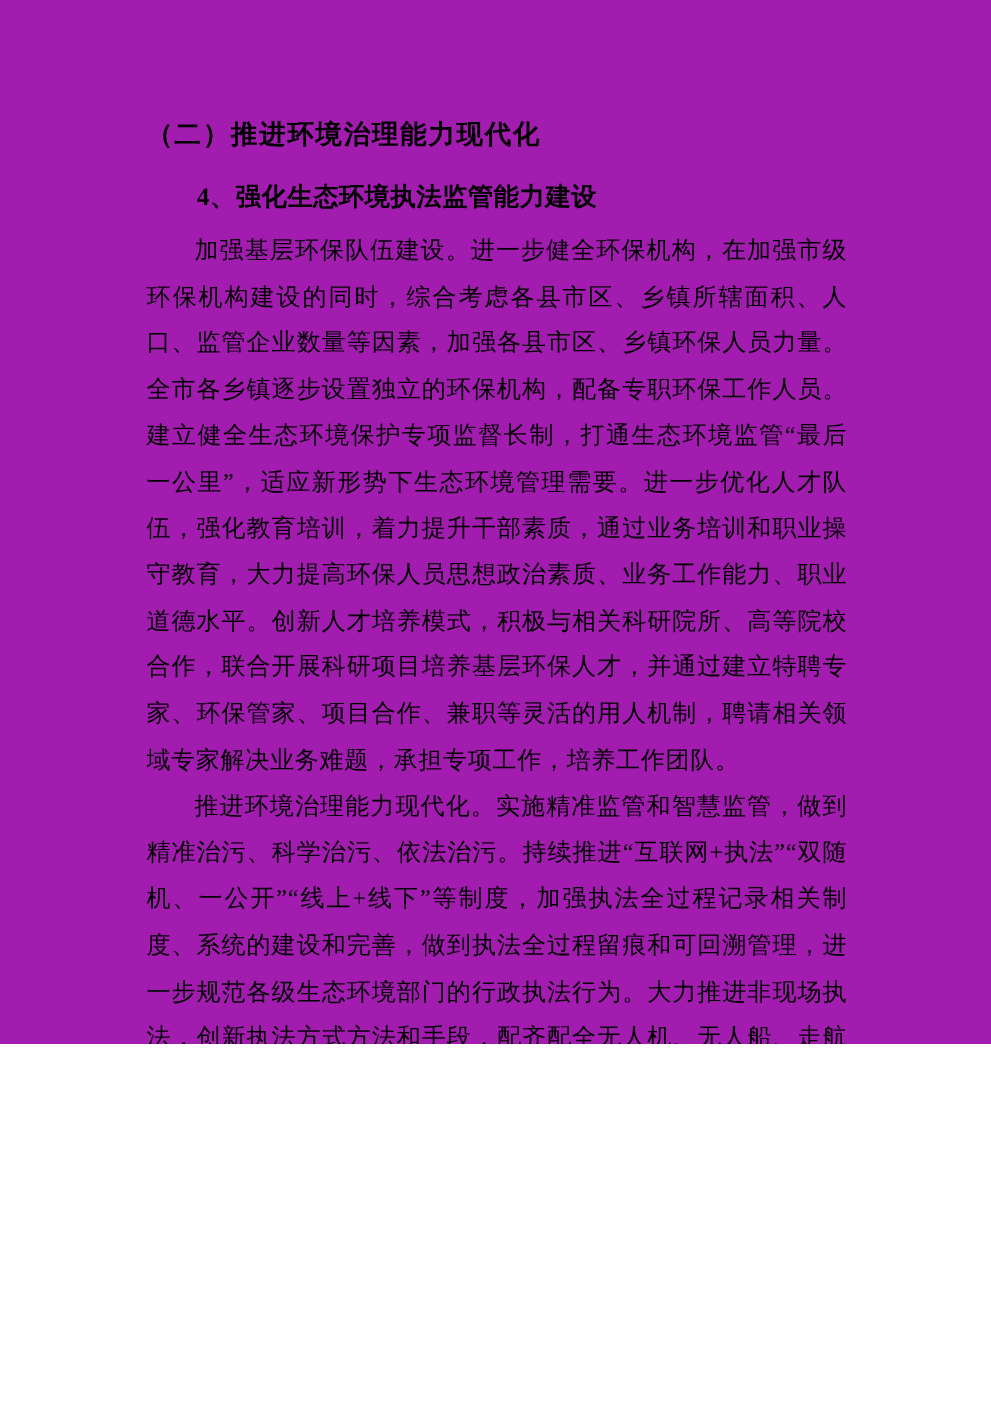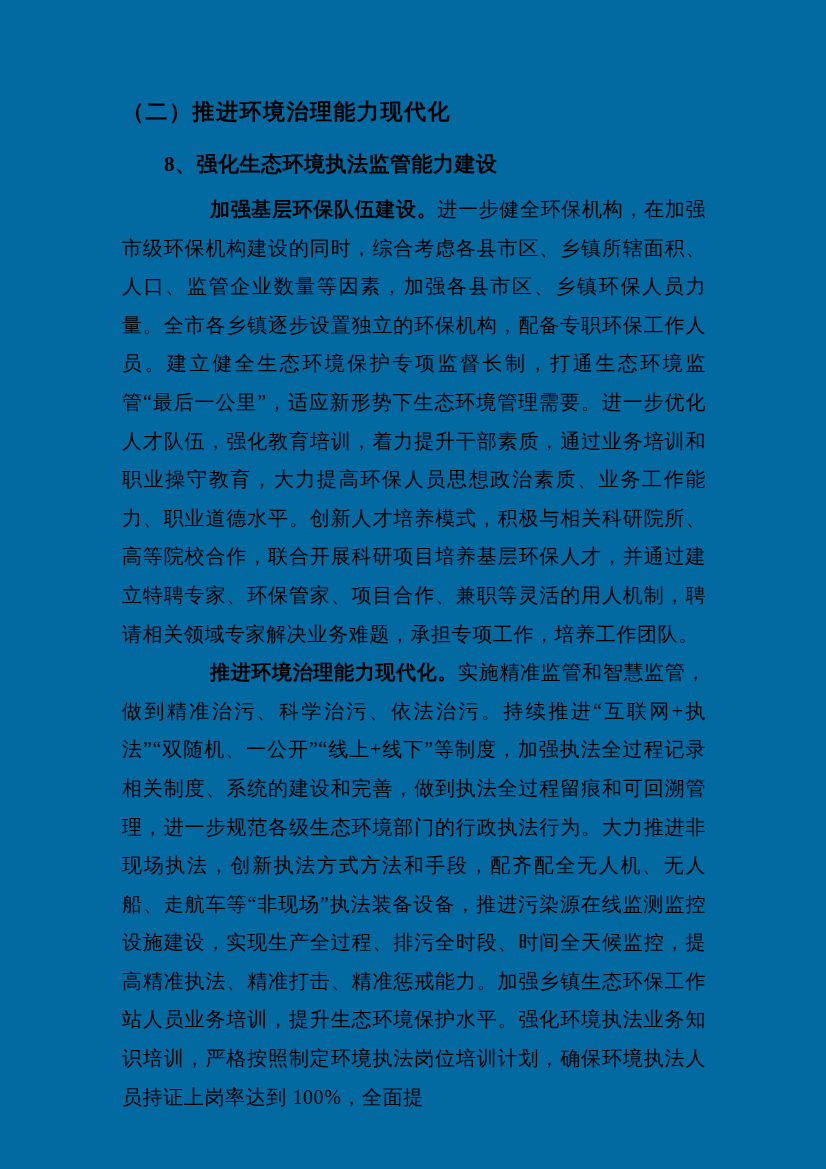--- a/index.html
+++ b/index.html
@@ -3,22 +3,22 @@
 <meta charset="utf-8">
 <style>
   html, body {
     margin: 0;
     padding: 0;
     background: #ffffff;
   }
   .page {
     position: relative;
     width: 826px;
-    height: 1169px;
-    background: #0369a1;
+    height: 870px;
+    background: #a21caf;
     overflow: hidden;
     font-family: "Liberation Serif", "DejaVu Serif", serif;
     color: #000000;
     box-sizing: border-box;
   }
   .content {
     position: absolute;
     left: 122px;
     top: 92px;
     width: 584px;
@@ -41,42 +41,41 @@
   .para {
     font-size: 20px;
     line-height: 38.6px;
     margin: 0;
     text-align: justify;
     text-justify: inter-character;
     text-indent: 2em;
     letter-spacing: 0.6px;
   }
   .para .lead {
-    font-weight: bold;
-    margin-left: 48px;
+    font-weight: normal;
   }
   .page-number {
     position: absolute;
     left: 0;
     top: 1076px;
     width: 100%;
     text-align: center;
     font-size: 14px;
     color: #000000;
   }
 </style>
 </head>
 <body>
 
 <div class="page">
   <div class="content">
 
     <h2 class="section-heading">（二）推进环境治理能力现代化</h2>
 
-    <h3 class="sub-heading">8、强化生态环境执法监管能力建设</h3>
+    <h3 class="sub-heading">4、强化生态环境执法监管能力建设</h3>
 
     <p class="para"><span class="lead">加强基层环保队伍建设。</span><span>进一步健全环保机构，在加强市级环保机构建设的同时，综合考虑各县市区、乡镇所辖面积、人口、监管企业数量等因素，加强各县市区、乡镇环保人员力量。全市各乡镇逐步设置独立的环保机构，配备专职环保工作人员。建立健全生态环境保护专项监督长制，打通生态环境监管“最后一公里”，适应新形势下生态环境管理需要。进一步优化人才队伍，强化教育培训，着力提升干部素质，通过业务培训和职业操守教育，大力提高环保人员思想政治素质、业务工作能力、职业道德水平。创新人才培养模式，积极与相关科研院所、高等院校合作，联合开展科研项目培养基层环保人才，并通过建立特聘专家、环保管家、项目合作、兼职等灵活的用人机制，聘请相关领域专家解决业务难题，承担专项工作，培养工作团队。</span></p>
 
     <p class="para"><span class="lead">推进环境治理能力现代化。</span><span>实施精准监管和智慧监管，做到精准治污、科学治污、依法治污。持续推进“互联网+执法”“双随机、一公开”“线上+线下”等制度，加强执法全过程记录相关制度、系统的建设和完善，做到执法全过程留痕和可回溯管理，进一步规范各级生态环境部门的行政执法行为。大力推进非现场执法，创新执法方式方法和手段，配齐配全无人机、无人船、走航车等“非现场”执法装备设备，推进污染源在线监测监控设施建设，实现生产全过程、排污全时段、时间全天候监控，提高精准执法、精准打击、精准惩戒能力。加强乡镇生态环保工作站人员业务培训，提升生态环境保护水平。强化环境执法业务知识培训，严格按照制定环境执法岗位培训计划，确保环境执法人员持证上岗率达到 100%，全面提</span></p>
 
   </div>
 
 </div>
 
 </body></html>

